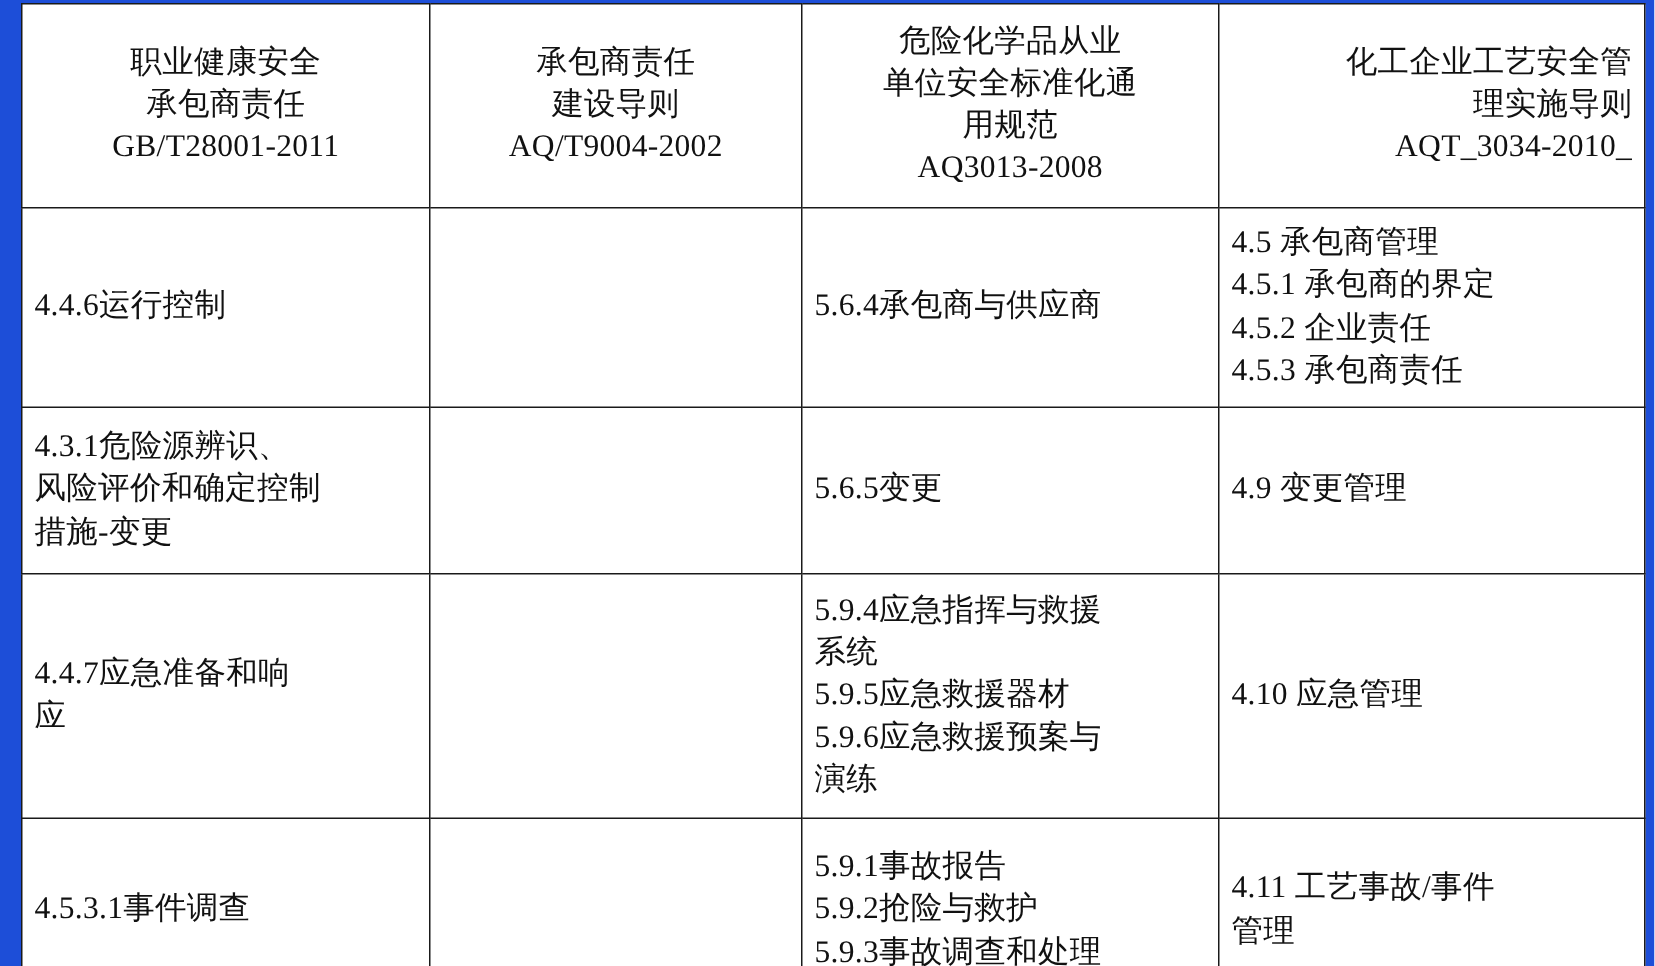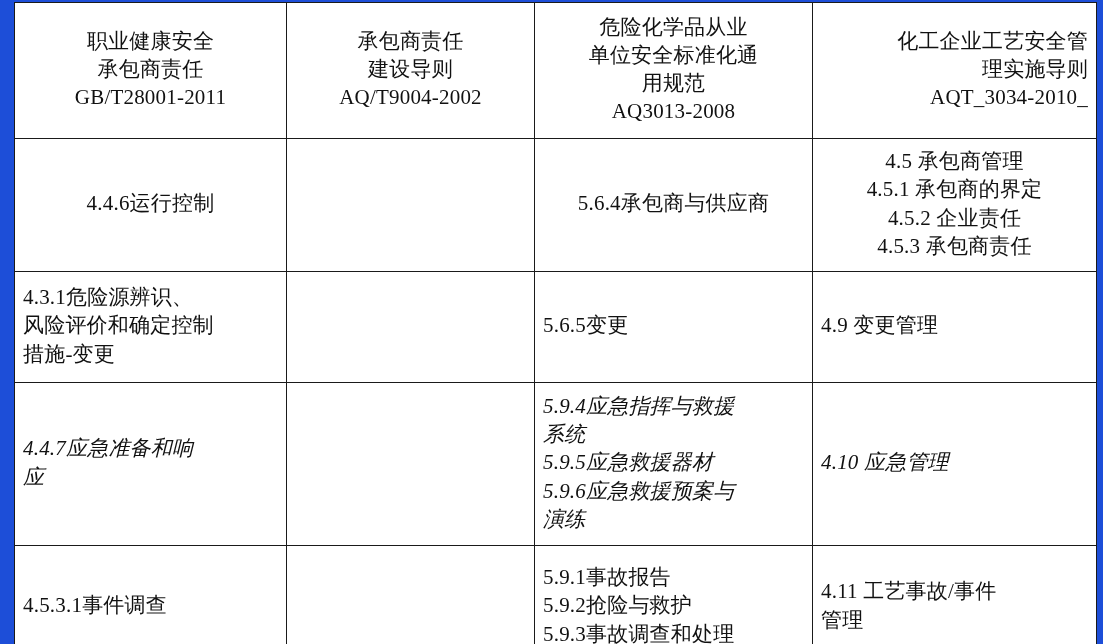--- a/index.html
+++ b/index.html
@@ -77,23 +77,23 @@
   }
 
   td.body-cell {
     vertical-align: middle;
   }
   td.blank {
     
   }
 
   
-  tr.r1 td { height: 118px; text-align: center; }
+  tr.r1 td { height: 118px; }
   tr.r2 td { height: 96px; }
-  tr.r3 td { height: 148px; font-style: italic; }
+  tr.r3 td { height: 148px; }
   tr.r4 td { height: 108px; }
 </style>
 </head>
 <body>
 
 <div class="page">
   <div class="table-wrap">
     <table class="cmp">
       <colgroup>
         <col class="c1">

